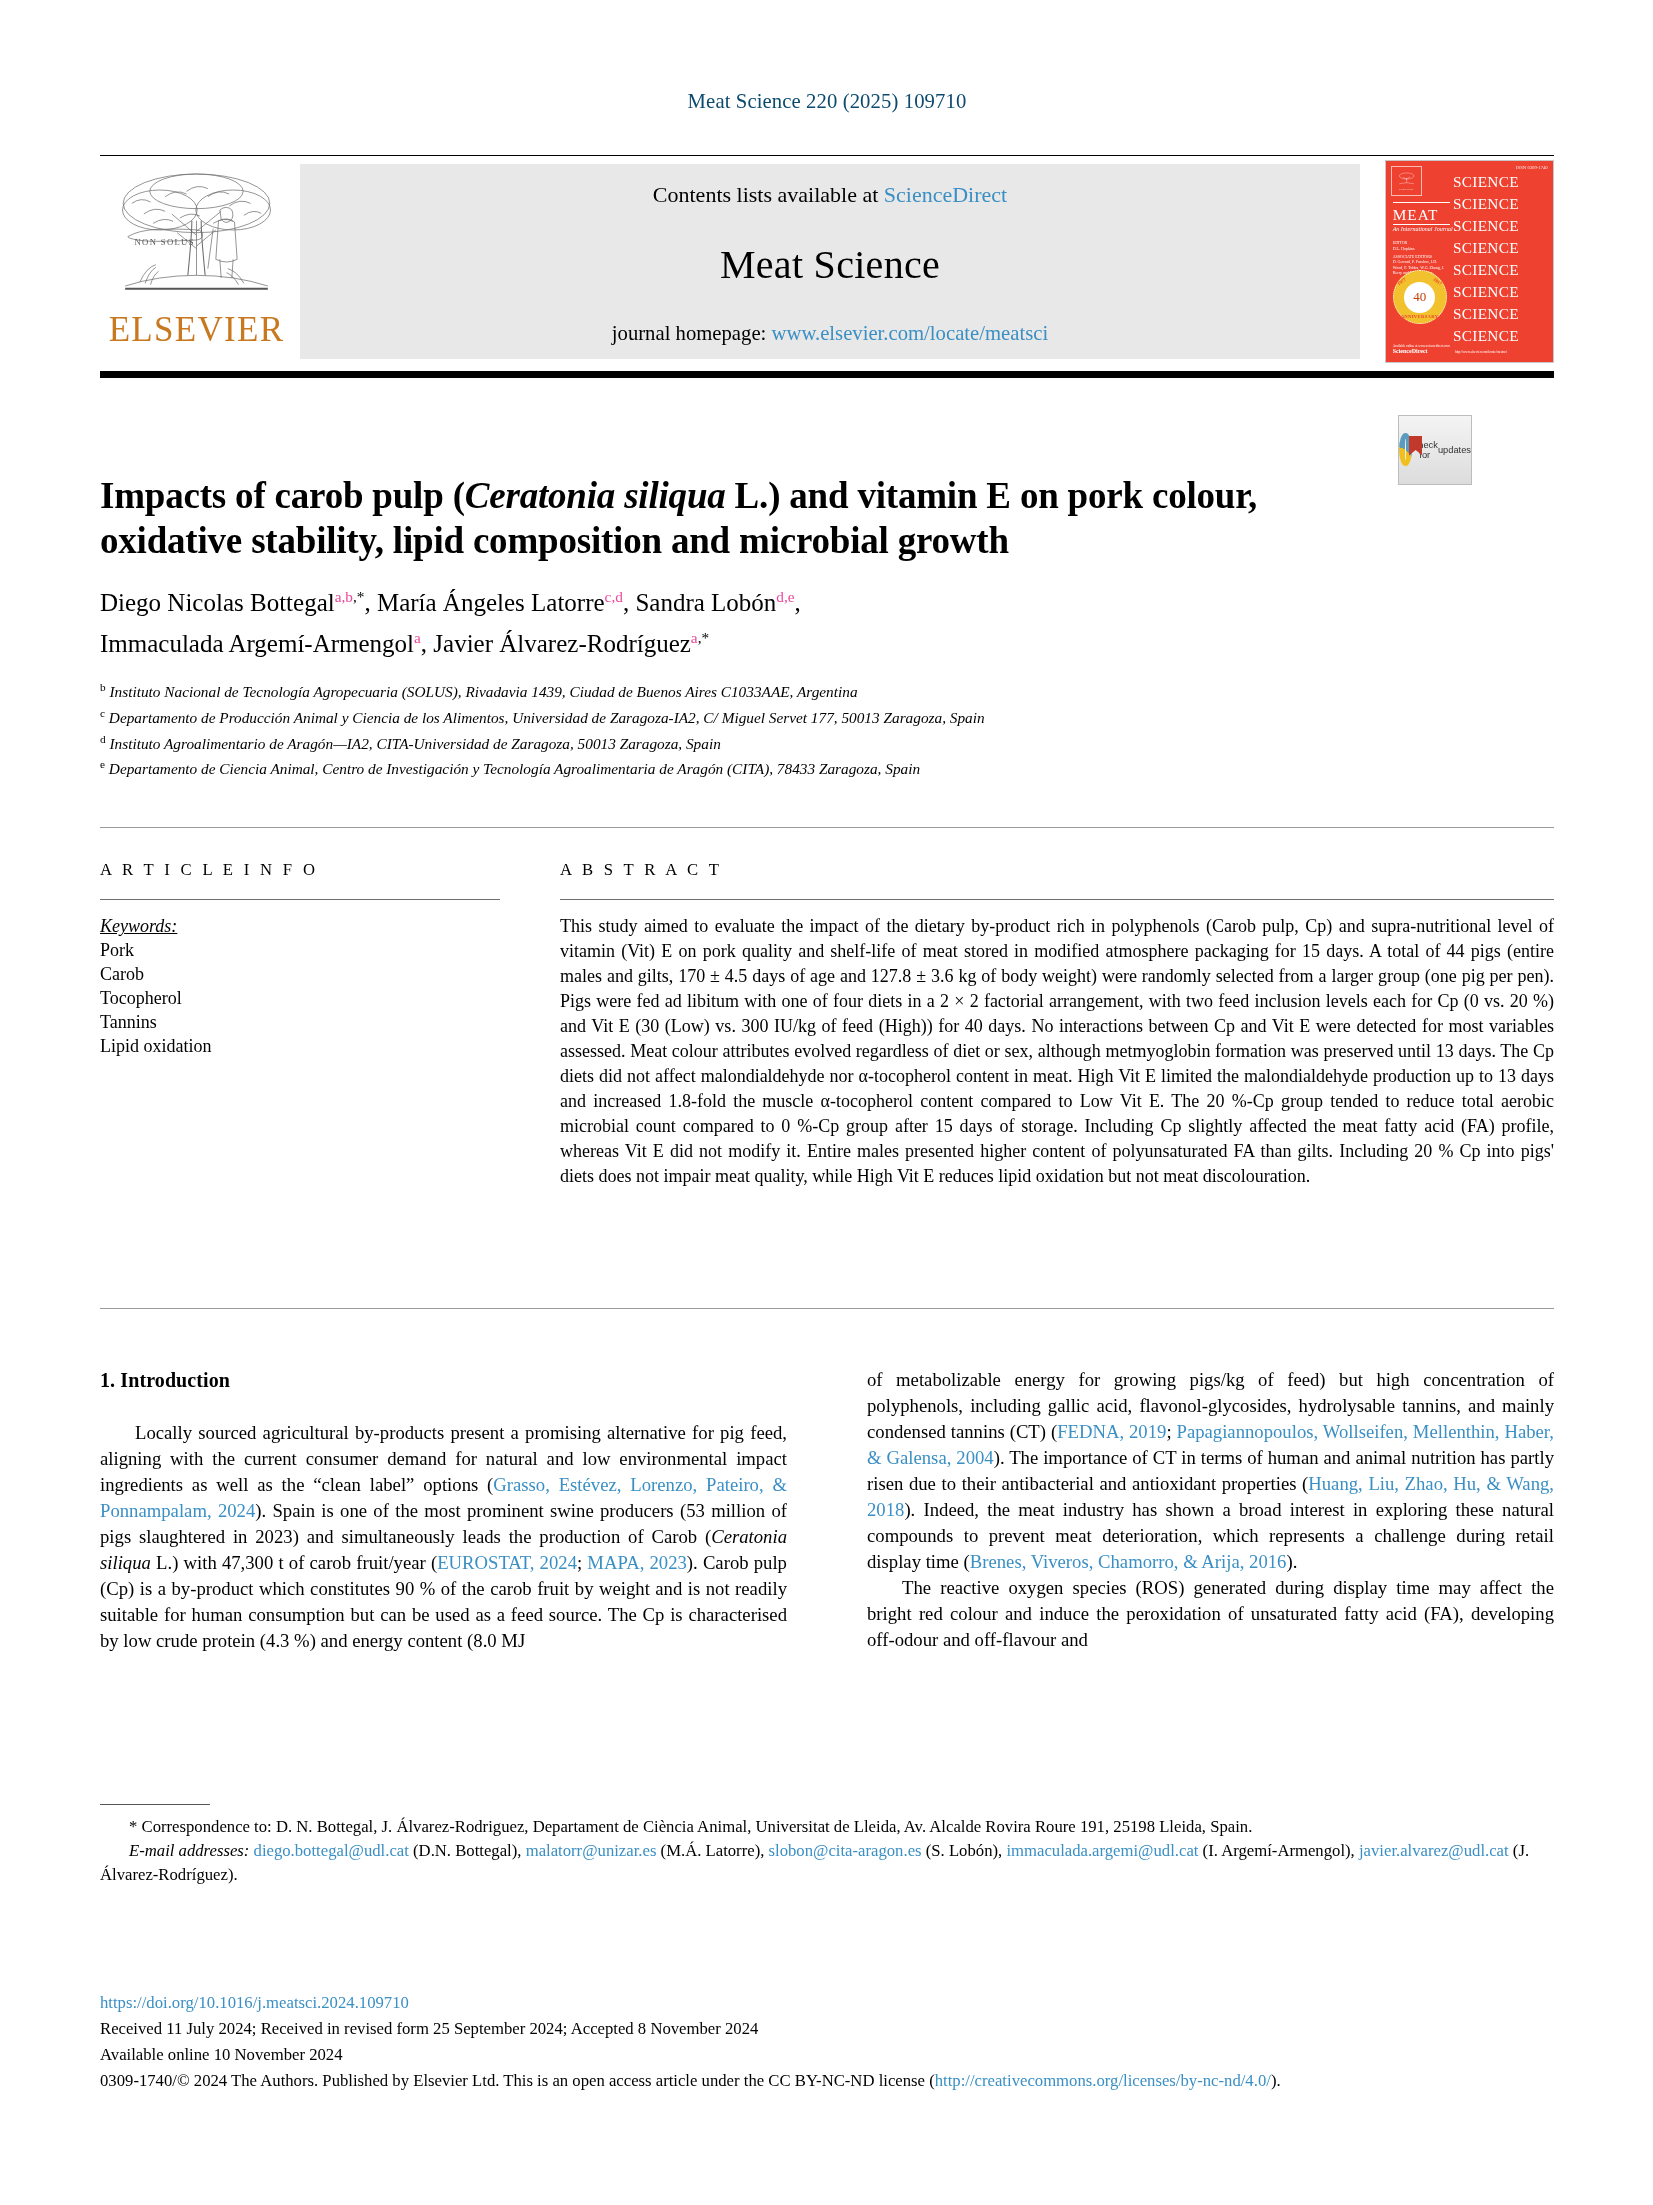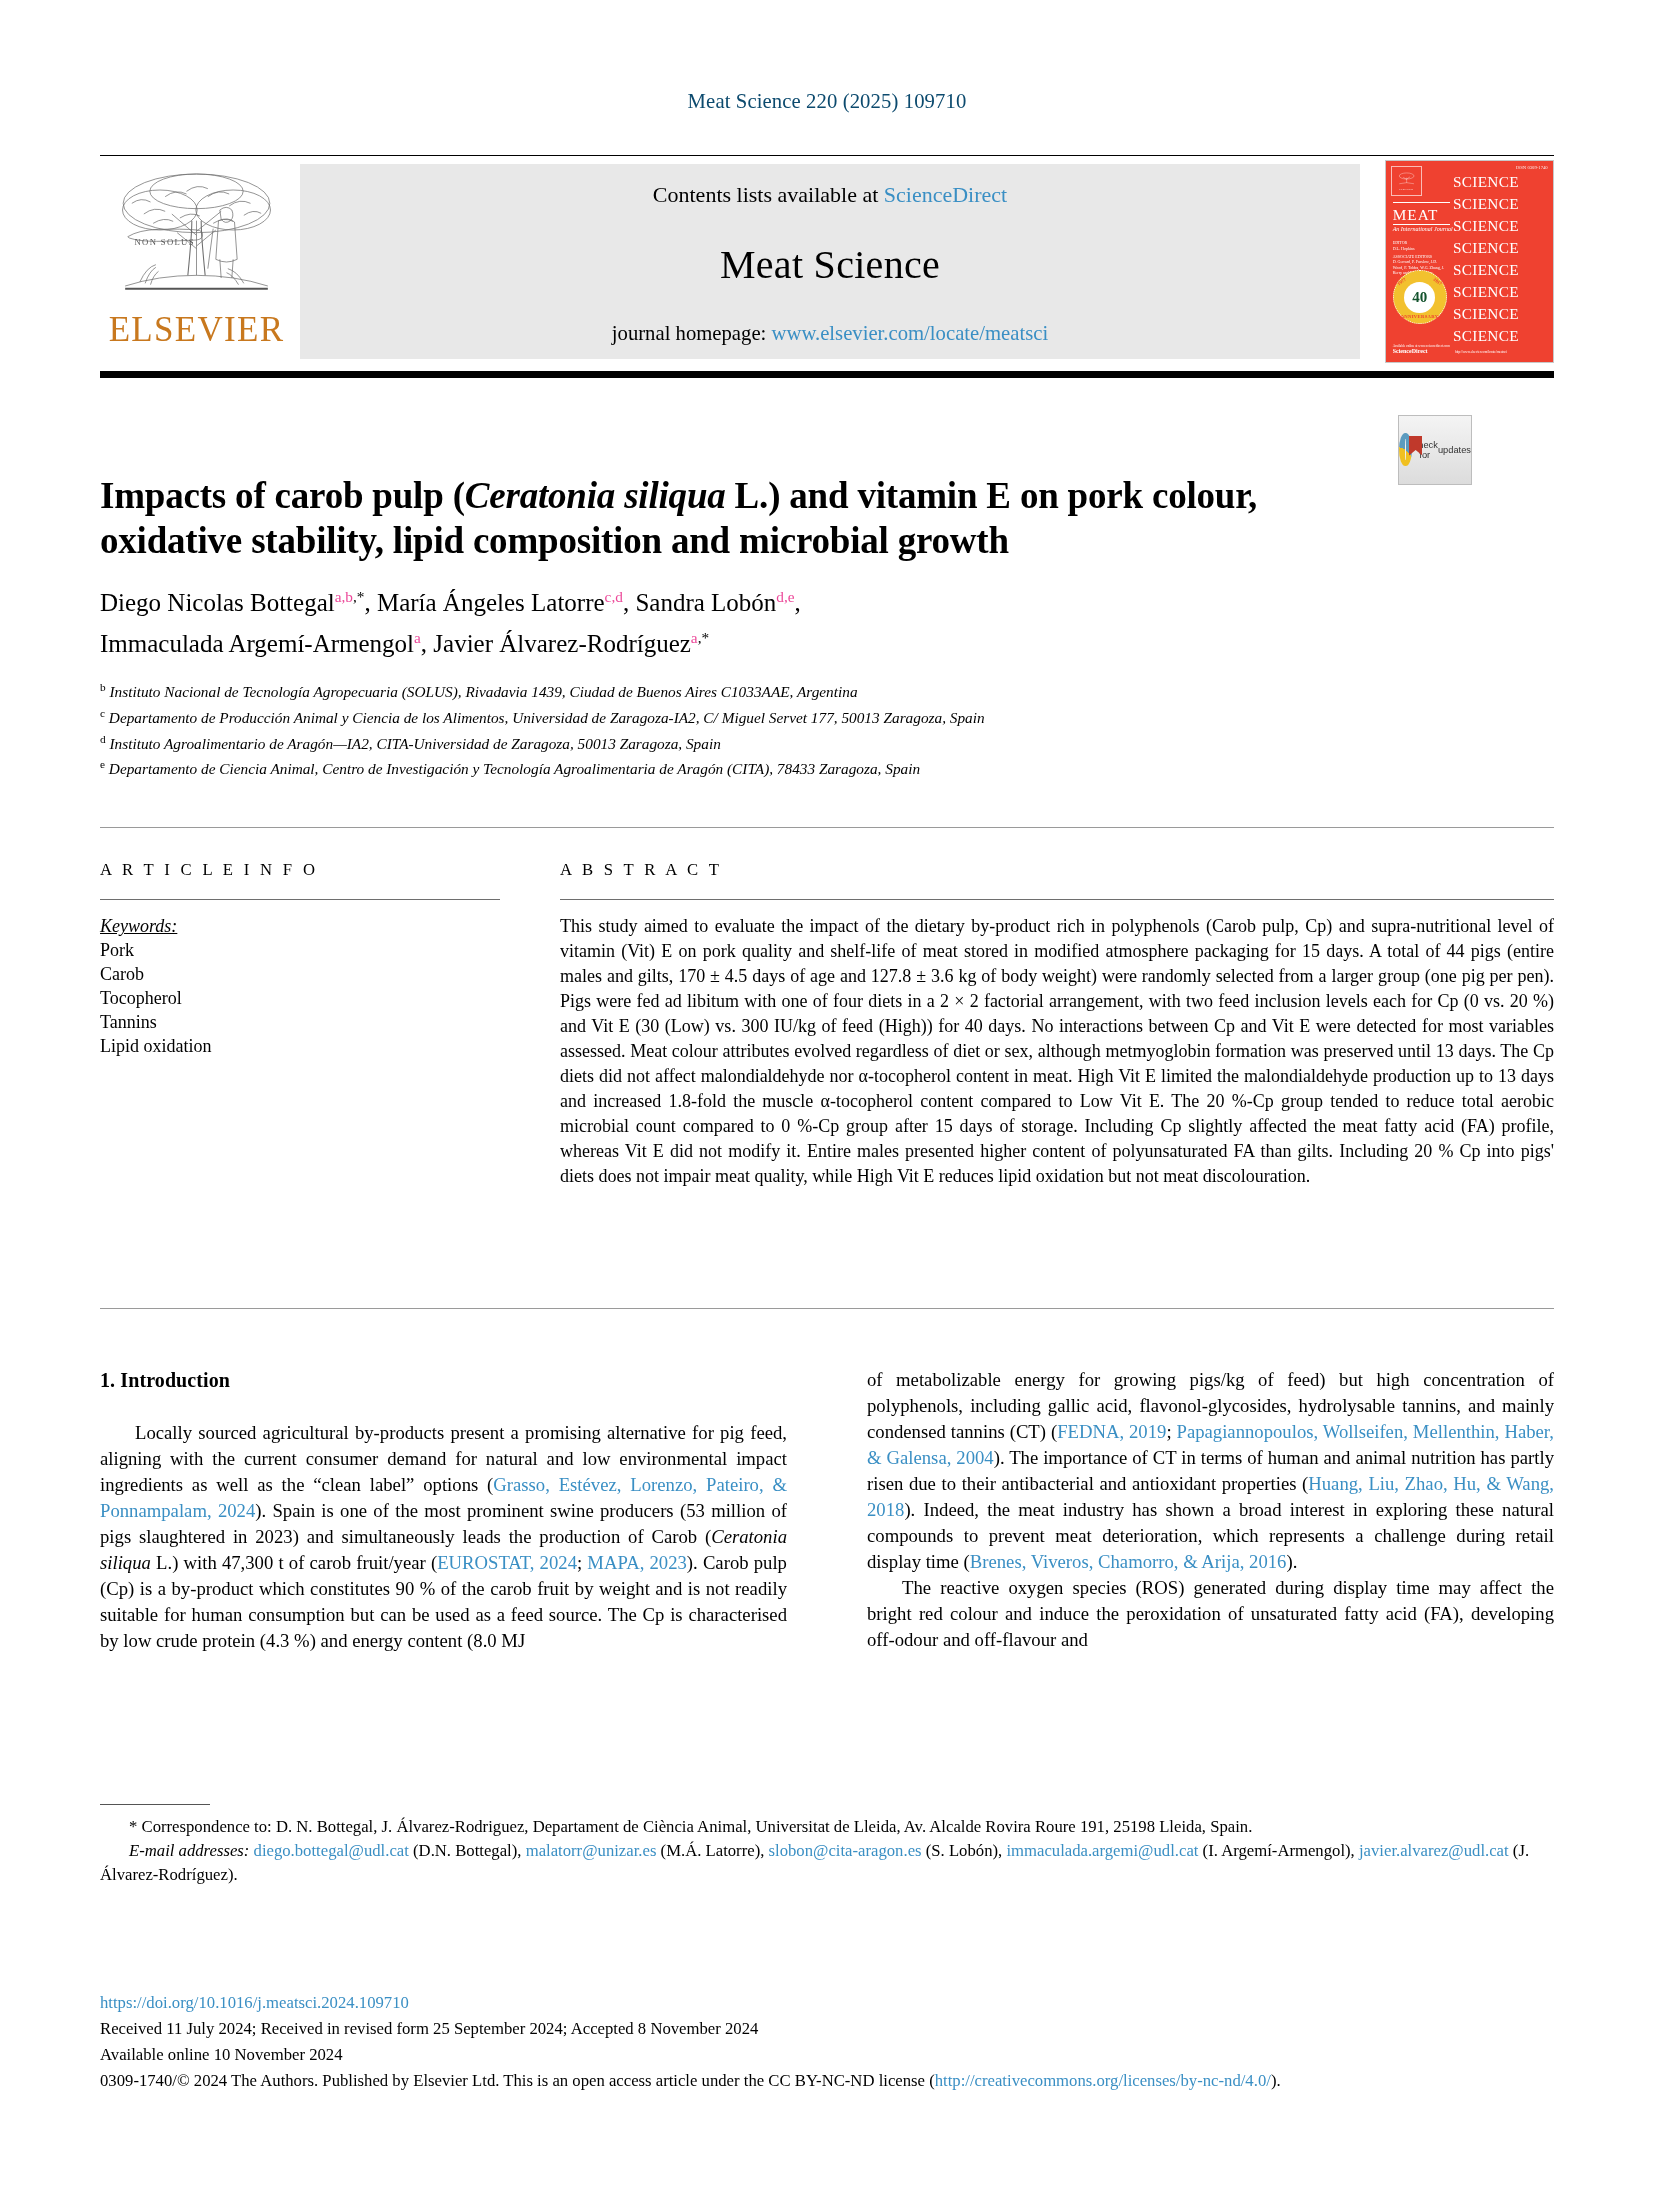--- a/index.html
+++ b/index.html
@@ -60,21 +60,21 @@
   .cv-meat{position:absolute;left:6.7px;top:45px;font-size:15.3px;color:#fff;letter-spacing:1px;}
   .cv-meatsub{position:absolute;left:6.7px;top:65px;font-size:6px;color:#fff;font-style:italic;}
   .cv-meatline2{position:absolute;left:6.7px;top:63px;width:57px;border-top:0.7px solid #fff;}
   .cv-eds{position:absolute;left:6.7px;top:79px;font-size:4px;color:#fff;line-height:5.3px;width:53px;}
   .cv-anniv{
     position:absolute;left:6.7px;top:109px;width:52px;height:52px;border-radius:50%;
     background:#f2c12e;border:1.3px dotted #fff;
     display:flex;align-items:center;justify-content:center;
   }
   .cv-anniv .inner{width:31px;height:31px;border-radius:50%;background:#fff;
-    display:flex;align-items:center;justify-content:center;color:#14532d;font-size:15px;font-weight:bold;}
+    display:flex;align-items:center;justify-content:center;color:#c2410c;font-size:13px;font-weight:normal;}
   .cv-annivtxt{position:absolute;left:6.7px;top:110px;width:52px;height:52px;}
   .cv-annivtxt span{position:absolute;font-size:4.7px;color:#ef4130;font-weight:bold;}
   .cv-yearL{left:4px;top:8px;transform:rotate(-35deg);}
   .cv-yearR{right:2.7px;top:8px;transform:rotate(35deg);}
   .cv-annw{left:8px;bottom:4px;font-size:4px;letter-spacing:0.3px;}
   .cv-sd{position:absolute;left:6.7px;bottom:6.7px;font-size:3.3px;color:#fff;line-height:5.3px;}
   .cv-sd b{font-size:6px;color:#fff;}
   .cv-url{position:absolute;left:69px;bottom:8px;font-size:3.3px;color:#fff;}
 
   

